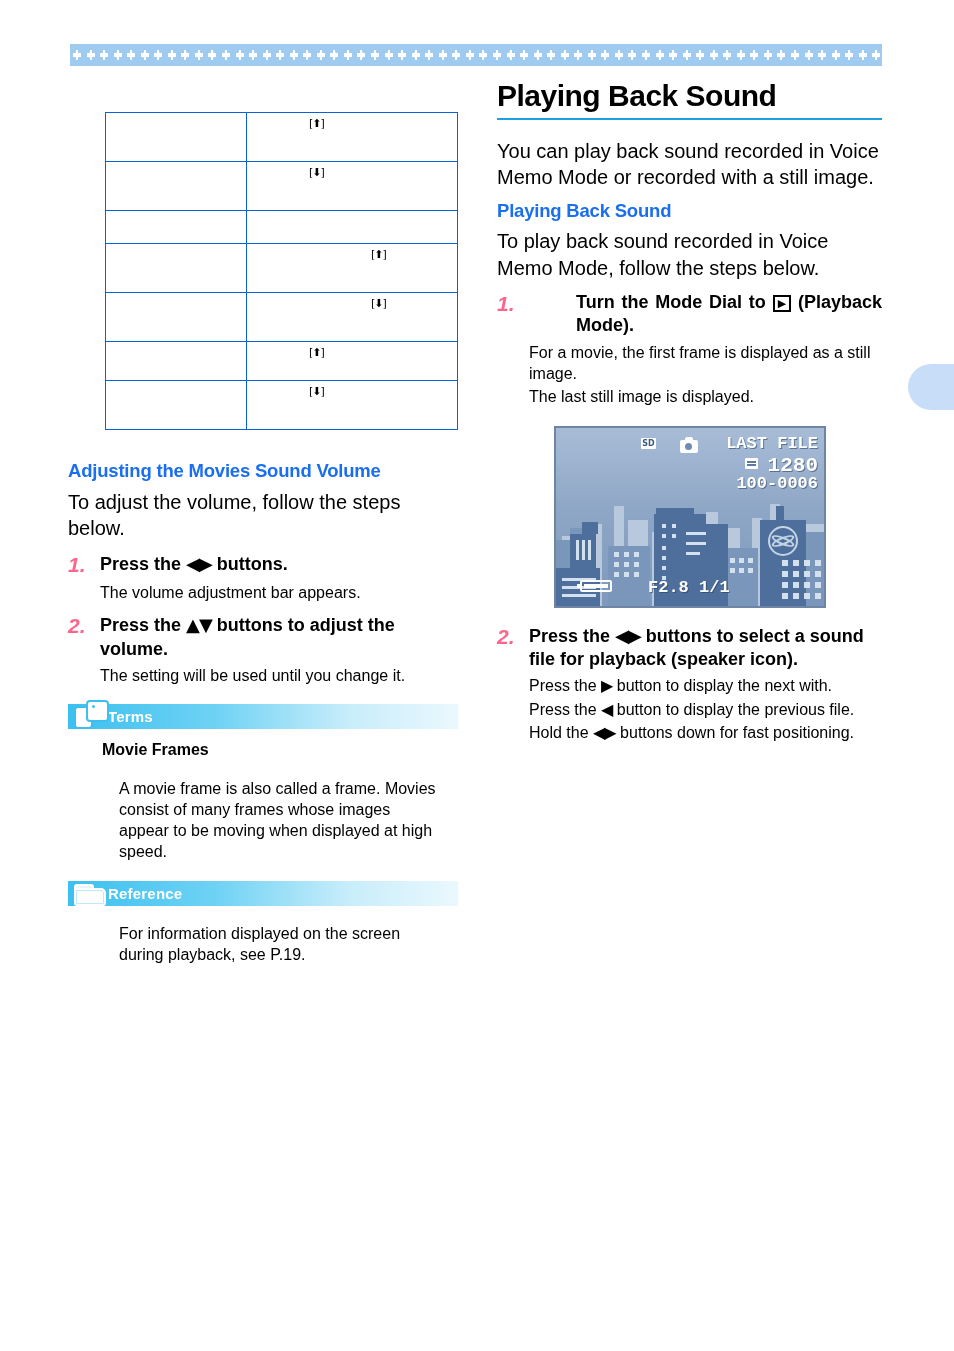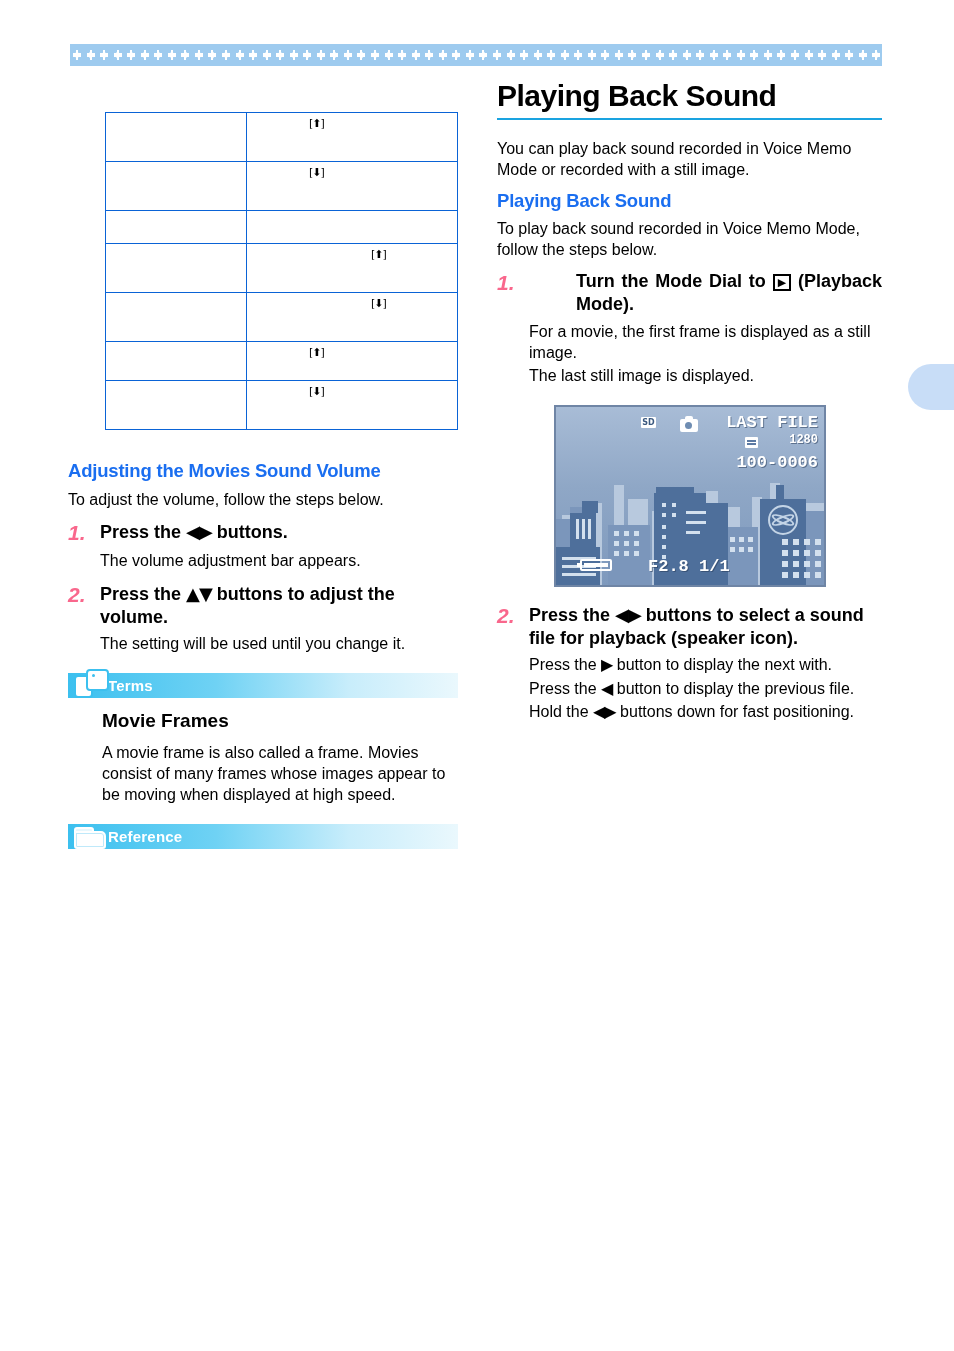--- a/index.html
+++ b/index.html
@@ -135,21 +135,21 @@
     font-weight: bold;
     margin: 0 0 6px 0;
     letter-spacing: -0.2px;
   }
   h2.sub-head.left-head {
     font-size: 18.5px;
     margin-top: 0;
     margin-bottom: 7px;
   }
   p.body {
-    font-size: 16px;
+    font-size: 20px;
     line-height: 1.32;
     margin: 0 0 10px 0;
   }
 
   
   .step {
     display: flex;
     margin: 10px 0 4px 0;
   }
   .step-num {
@@ -251,24 +251,24 @@
     border-radius: 2px 5px 3px 3px;
     box-shadow: inset 0 0 0 1px #bfe9fa;
   }
   .callout-body {
     font-size: 16px;
     line-height: 1.33;
     margin: 10px 0 0 34px;
   }
   .callout-body .term-title {
     font-weight: bold;
-    font-size: 19px;
+    font-size: 16px;
     margin: 0 0 9px 0;
   }
-  .callout-body p { margin: 0; }
+  .callout-body p { margin: 17px; }
 
   
   .lcd-wrap {
     margin: 18px 0 0 57px;
     width: 272px;
     height: 182px;
     background: #6f85a5;
     padding: 2px;
     box-sizing: border-box;
     position: relative;
@@ -662,20 +662,23 @@
 
   <div class="callout-bar">
     <div class="cb-icon">
       <span class="folder">
           <span class="f-back"></span>
           <span class="f-front"></span>
         </span>
     </div>
     <div class="cb-label">Reference</div>
   </div>
+  <div class="callout-body">
+    <p>For information displayed on the screen during playback, see P.19.</p>
+  </div>
 
 </div>
 
 <div class="col-right">
 
   <h1 class="main-title">Playing Back Sound</h1>
   <div class="title-rule"></div>
 
   <p class="body">You can play back sound recorded in Voice Memo Mode or recorded with a still image.</p>
 
@@ -773,21 +776,21 @@
       <div class="win" style="left:248px; top:165px; width:6px; height:6px;"></div>
       <div class="win" style="left:259px; top:165px; width:6px; height:6px;"></div>
 
       <div class="logo-circle" style="left:212px; top:98px;"></div>
 
       <div class="icon-sd" style="left:85px; top:10px;">SD</div>
       <div class="icon-cam" style="left:124px; top:12px;"></div>
 
       <div class="lcd-txt" style="right:6px; top:6px; font-size:17px;">LAST FILE</div>
       <div class="icon-qual" style="right:66px; top:30px;"></div>
-      <div class="lcd-txt" style="right:6px; top:26px; font-size:12px;">1280</div>
+      <div class="lcd-txt" style="right:6px; top:26px; font-size:21px;">1280</div>
       <div class="lcd-txt" style="right:6px; top:46px; font-size:17px;">100-0006</div>
 
       <div class="icon-batt" style="left:24px; top:152px;">
           <i></i>
         </div>
       <div class="lcd-txt" style="left:92px; top:150px; font-size:17px;">F2.8 1/1</div>
     </div>
   </div>
 
   <div class="step" style="margin-top:16px;">

